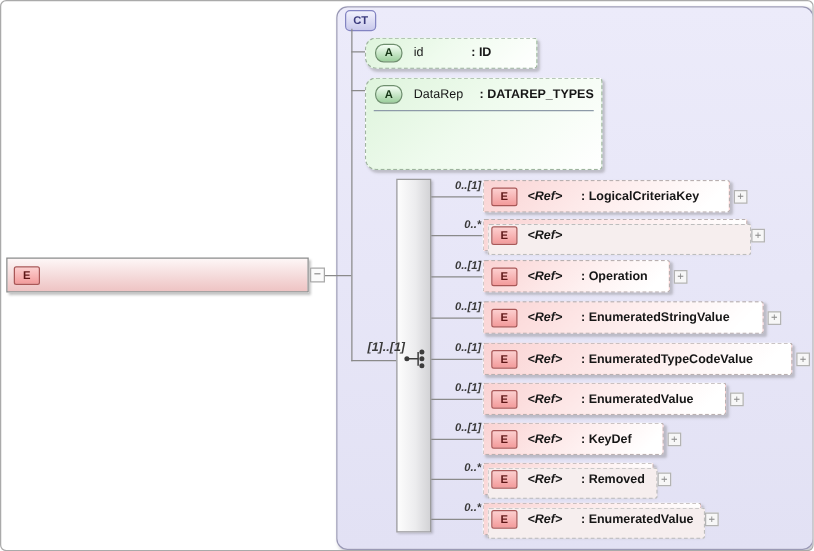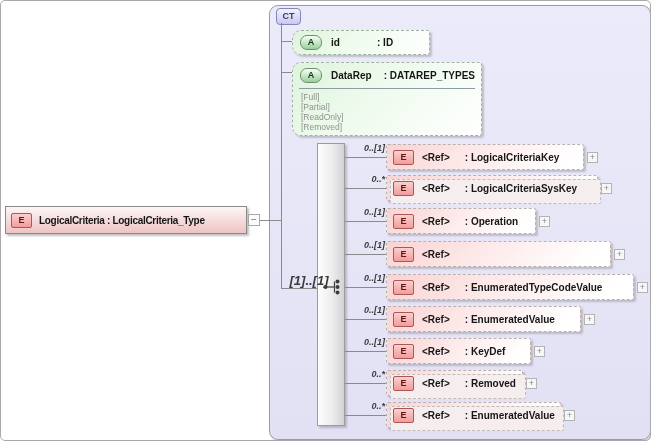--- a/index.html
+++ b/index.html
@@ -33,21 +33,21 @@
     box-shadow:2px 2px 2px rgba(110,110,110,0.35);
     box-sizing:border-box;
   }
   .attr-head{display:flex;align-items:center;padding:5px 6px 0 7px;}
   .a-badge{
     flex:0 0 auto;width:20px;height:13px;border-radius:7px;
     background:linear-gradient(180deg,#f6fff6 0%,#9ccf9c 100%);
     border:1px solid #6f8f6f;color:#163616;
     font-size:9px;font-weight:bold;line-height:13px;text-align:center;
   }
-  .attr-name{margin-left:9px;min-width:46px;font-size:10px;font-weight:bold;color:#161616;white-space:nowrap;}
+  .attr-name{margin-left:9px;min-width:46px;font-size:10px;font-weight:normal;color:#161616;white-space:nowrap;}
   .attr-type{font-size:10px;font-weight:bold;color:#161616;white-space:nowrap;}
   .attr-sep{height:1px;background:#8d9aa8;margin:5px 6px 3px 6px;}
   .enum-row{display:flex;padding:0 6px 0 8px;}
   .enum-label{flex:0 0 62px;font-size:8.5px;font-style:italic;color:#4a4a4a;padding-top:1px;}
   .enum-vals{font-size:8.5px;color:#919191;line-height:10px;}
   .enum-vals div{white-space:nowrap;}
   
   .elem-node{
     position:absolute;left:4px;top:205px;width:242px;height:28px;
     background:linear-gradient(180deg,#fdf6f6 0%,#eec3c3 100%);
@@ -73,38 +73,38 @@
   
   .group-bar{
     position:absolute;left:316px;top:142px;width:28px;height:283px;
     background:linear-gradient(90deg,#fdfdfd 0%,#ececee 55%,#d3d3d6 100%);
     border:1px solid #9c9c9c;box-sizing:border-box;
     box-shadow:1.5px 1.5px 2px rgba(0,0,0,0.2);
   }
   .group-icon{position:absolute;left:321px;top:277px;width:22px;height:18px;}
   .group-card{
     position:absolute;left:280px;top:272px;width:56px;text-align:center;
-    font-size:13px;font-style:italic;font-weight:bold;color:#3a3a3a;white-space:nowrap;
+    font-size:10px;font-style:italic;font-weight:bold;color:#3a3a3a;white-space:nowrap;
   }
   
   .card-label{
     position:absolute;width:44px;text-align:right;
     font-size:9px;font-style:italic;font-weight:bold;color:#3a3a3a;white-space:nowrap;
   }
   .ref-box{
     position:absolute;height:26px;z-index:0;display:flex;align-items:center;padding-left:6px;
     background:linear-gradient(135deg,#fad3d3 0%,#fde8e8 40%,#ffffff 90%);
     border:1px dashed #b9b0b0;border-radius:2px;box-sizing:border-box;
     box-shadow:2px 2px 2px rgba(110,110,110,0.35);
   }
   .ref-box.multi::after{
     content:"";position:absolute;z-index:-1;top:3px;left:3px;right:-4px;bottom:-4px;
     border:1px dashed #bdbdbd;background:#f6eeee;border-radius:2px;
   }
-  .ref-label{margin-left:8px;font-size:10px;font-weight:bold;color:#161616;white-space:nowrap;}
+  .ref-label{margin-left:8px;font-size:10px;font-weight:bold;color:#161616;white-space:nowrap;font-style:italic;}
   .ref-name{margin-left:15px;font-size:10px;font-weight:bold;color:#161616;white-space:nowrap;}
 </style>
 </head>
 <body>
 
 <div id="canvas">
 
   <div class="ct-panel"></div>
   <div class="ct-badge">CT</div>
 
@@ -123,32 +123,25 @@
   </div>
 
   <div class="attr-box" style="left:291px;top:61px;width:190px;height:74px">
     <div class="attr-head">
       <span class="a-badge">A</span>
       <span class="attr-name" style="min-width:0;margin-right:23px">DataRep</span>
       <span class="attr-type">: DATAREP_TYPES</span>
     </div>
     <div class="attr-sep"></div>
     <div class="enum-row">
-      <div class="enum-vals">
-        <div>[Full]</div>
-        <div>[Partial]</div>
-        <div>[ReadOnly]</div>
-        <div>[Removed]</div>
-      </div>
     </div>
   </div>
 
   <div class="elem-node">
     <span class="e-badge">E</span>
-    <span class="elem-label">LogicalCriteria : LogicalCriteria_Type</span>
   </div>
   <div class="toggle" style="left:247px;top:213px">−</div>
 
   <div class="group-bar"></div>
   <div class="group-card">[1]..[1]</div>
   <svg class="group-icon" viewBox="0 0 22 18">
     <circle cx="3.5" cy="9" r="2" fill="#3c3c3c"></circle>
     <line x1="3.5" y1="9" x2="12.5" y2="9" stroke="#3c3c3c" stroke-width="1.2"></line>
     <line x1="12.5" y1="3.5" x2="12.5" y2="14.5" stroke="#3c3c3c" stroke-width="1.2"></line>
     <circle cx="15.5" cy="3.5" r="2" fill="#3c3c3c"></circle>
@@ -163,38 +156,38 @@
     <span class="ref-label">&lt;Ref&gt;</span>
     <span class="ref-name">: LogicalCriteriaKey</span>
   </div>
   <div class="plus" style="left:586px;top:151px">+</div>
 
   <div class="hline" style="left:344px;top:187px;width:41px"></div>
   <div class="card-label" style="left:340px;top:173px">0..*</div>
   <div class="ref-box multi" style="left:385px;top:174px;width:212px">
     <span class="e-badge">E</span>
     <span class="ref-label">&lt;Ref&gt;</span>
-    <span class="ref-name">: LogicalCriteriaSysKey</span>
   </div>
   <div class="plus" style="left:600px;top:182px">+</div>
 
   <div class="hline" style="left:344px;top:220px;width:41px"></div>
   <div class="card-label" style="left:340px;top:206px">0..[1]</div>
   <div class="ref-box" style="left:385px;top:207px;width:150px">
     <span class="e-badge">E</span>
     <span class="ref-label">&lt;Ref&gt;</span>
     <span class="ref-name">: Operation</span>
   </div>
   <div class="plus" style="left:538px;top:215px">+</div>
 
   <div class="hline" style="left:344px;top:253px;width:41px"></div>
   <div class="card-label" style="left:340px;top:239px">0..[1]</div>
   <div class="ref-box" style="left:385px;top:240px;width:225px">
     <span class="e-badge">E</span>
     <span class="ref-label">&lt;Ref&gt;</span>
+    <span class="ref-name">: EnumeratedStringValue</span>
   </div>
   <div class="plus" style="left:613px;top:248px">+</div>
 
   <div class="hline" style="left:344px;top:286px;width:41px"></div>
   <div class="card-label" style="left:340px;top:272px">0..[1]</div>
   <div class="ref-box" style="left:385px;top:273px;width:248px">
     <span class="e-badge">E</span>
     <span class="ref-label">&lt;Ref&gt;</span>
     <span class="ref-name">: EnumeratedTypeCodeValue</span>
   </div>

